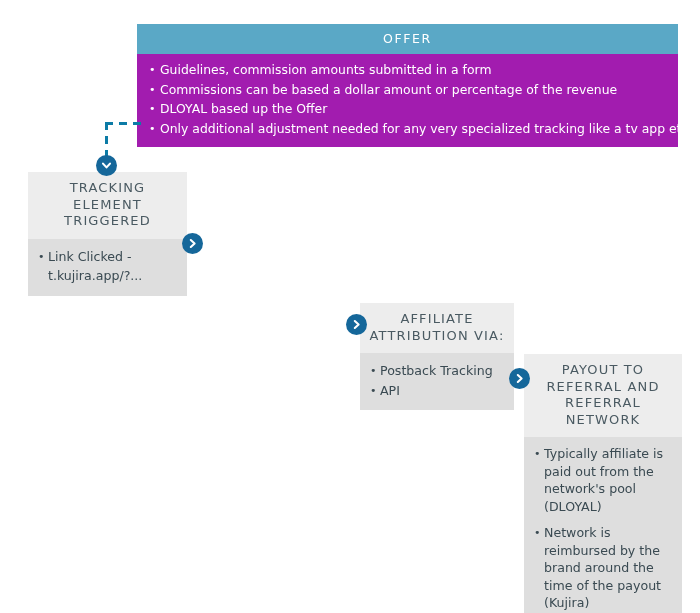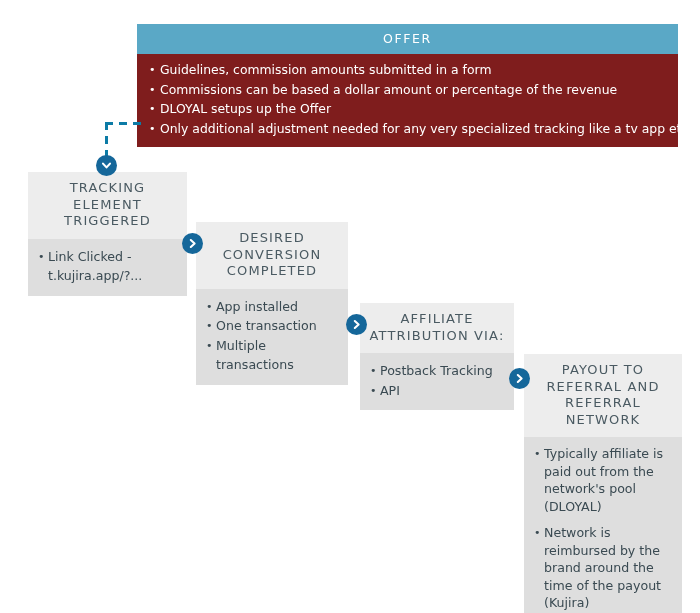--- a/index.html
+++ b/index.html
@@ -13,21 +13,21 @@
     font-family: "DejaVu Sans", "Liberation Sans", sans-serif;
     overflow: hidden;
   }
   #stage { position: absolute; inset: 0; }
 
   
   .offer-card {
     position: absolute;
     left: 137px; top: 24px;
     width: 541px;
-    background: #7f1d1d;
+    background: #a21caf;
   }
   .offer-head {
     background: #5aa8c6;
     color: #ffffff;
     text-align: center;
     font-size: 12.5px;
     letter-spacing: 1.6px;
     padding: 7px 0 8px;
   }
   .offer-body {
@@ -126,21 +126,21 @@
 <body>
 
 <div id="stage">
 
   <div class="offer-card">
     <div class="offer-head">OFFER</div>
     <div class="offer-body">
       <ul>
         <li>Guidelines, commission amounts submitted in a form</li>
         <li>Commissions can be based a dollar amount or percentage of the revenue</li>
-        <li>DLOYAL setups up the Offer</li>
+        <li>DLOYAL based up the Offer</li>
         <li>Only additional adjustment needed for any very specialized tracking like a tv app etc.</li>
       </ul>
     </div>
   </div>
 
   <div class="dash-h"></div>
   <div class="dash-v"></div>
 
   <div class="badge" id="badge-down">
     <svg width="13" height="13" viewBox="0 0 13 13" aria-hidden="true">
@@ -156,30 +156,20 @@
       </ul>
     </div>
   </div>
 
   <div class="badge" id="badge-1">
     <svg width="13" height="13" viewBox="0 0 13 13" aria-hidden="true">
       <path d="M4.8 3 L8.6 6.5 L4.8 10" fill="none" stroke="#ffffff" stroke-width="2.1" stroke-linecap="round" stroke-linejoin="round"></path>
     </svg>
   </div>
 
-  <div class="step" id="step-2">
-    <div class="step-head">DESIRED CONVERSION COMPLETED</div>
-    <div class="step-body">
-      <ul>
-        <li>App installed</li>
-        <li>One transaction</li>
-        <li>Multiple transactions</li>
-      </ul>
-    </div>
-  </div>
 
   <div class="badge" id="badge-2">
     <svg width="13" height="13" viewBox="0 0 13 13" aria-hidden="true">
       <path d="M4.8 3 L8.6 6.5 L4.8 10" fill="none" stroke="#ffffff" stroke-width="2.1" stroke-linecap="round" stroke-linejoin="round"></path>
     </svg>
   </div>
 
   <div class="step" id="step-3">
     <div class="step-head">AFFILIATE ATTRIBUTION VIA:</div>
     <div class="step-body">

